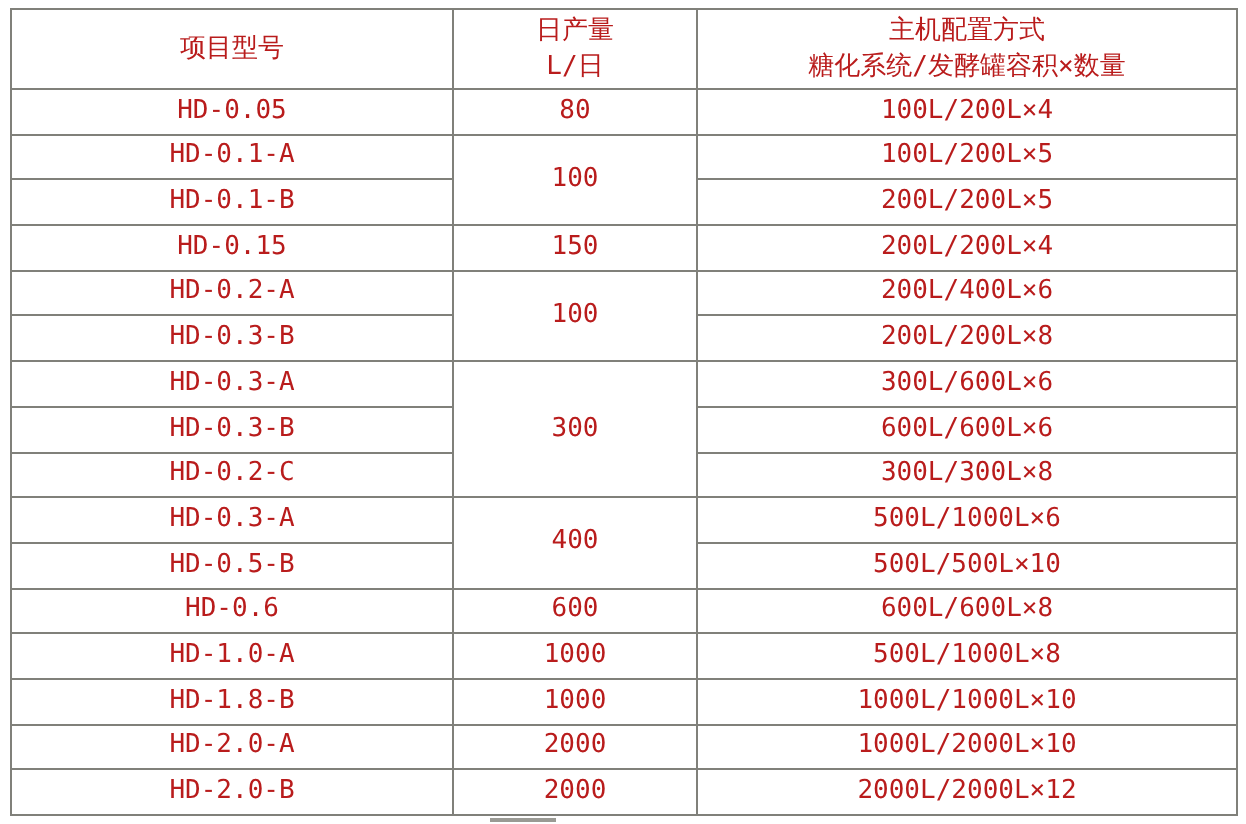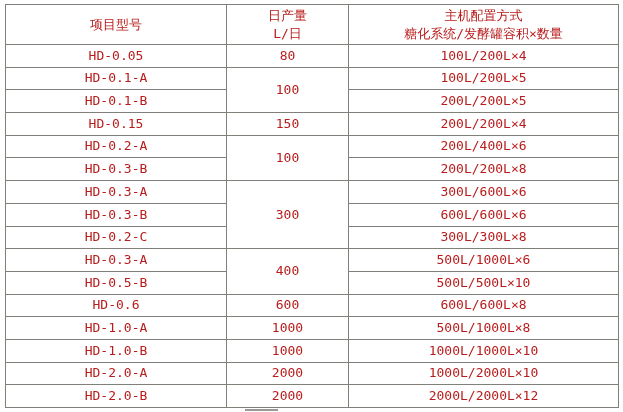--- a/index.html
+++ b/index.html
@@ -139,21 +139,21 @@
           <td>HD-0.6</td>
           <td>600</td>
           <td>600L/600L×8</td>
         </tr>
         <tr>
           <td>HD-1.0-A</td>
           <td>1000</td>
           <td>500L/1000L×8</td>
         </tr>
         <tr>
-          <td>HD-1.0-B</td>
+          <td>HD-1.8-B</td>
           <td>1000</td>
           <td>1000L/1000L×10</td>
         </tr>
         <tr>
           <td>HD-2.0-A</td>
           <td>2000</td>
           <td>1000L/2000L×10</td>
         </tr>
         <tr>
           <td>HD-2.0-B</td>

